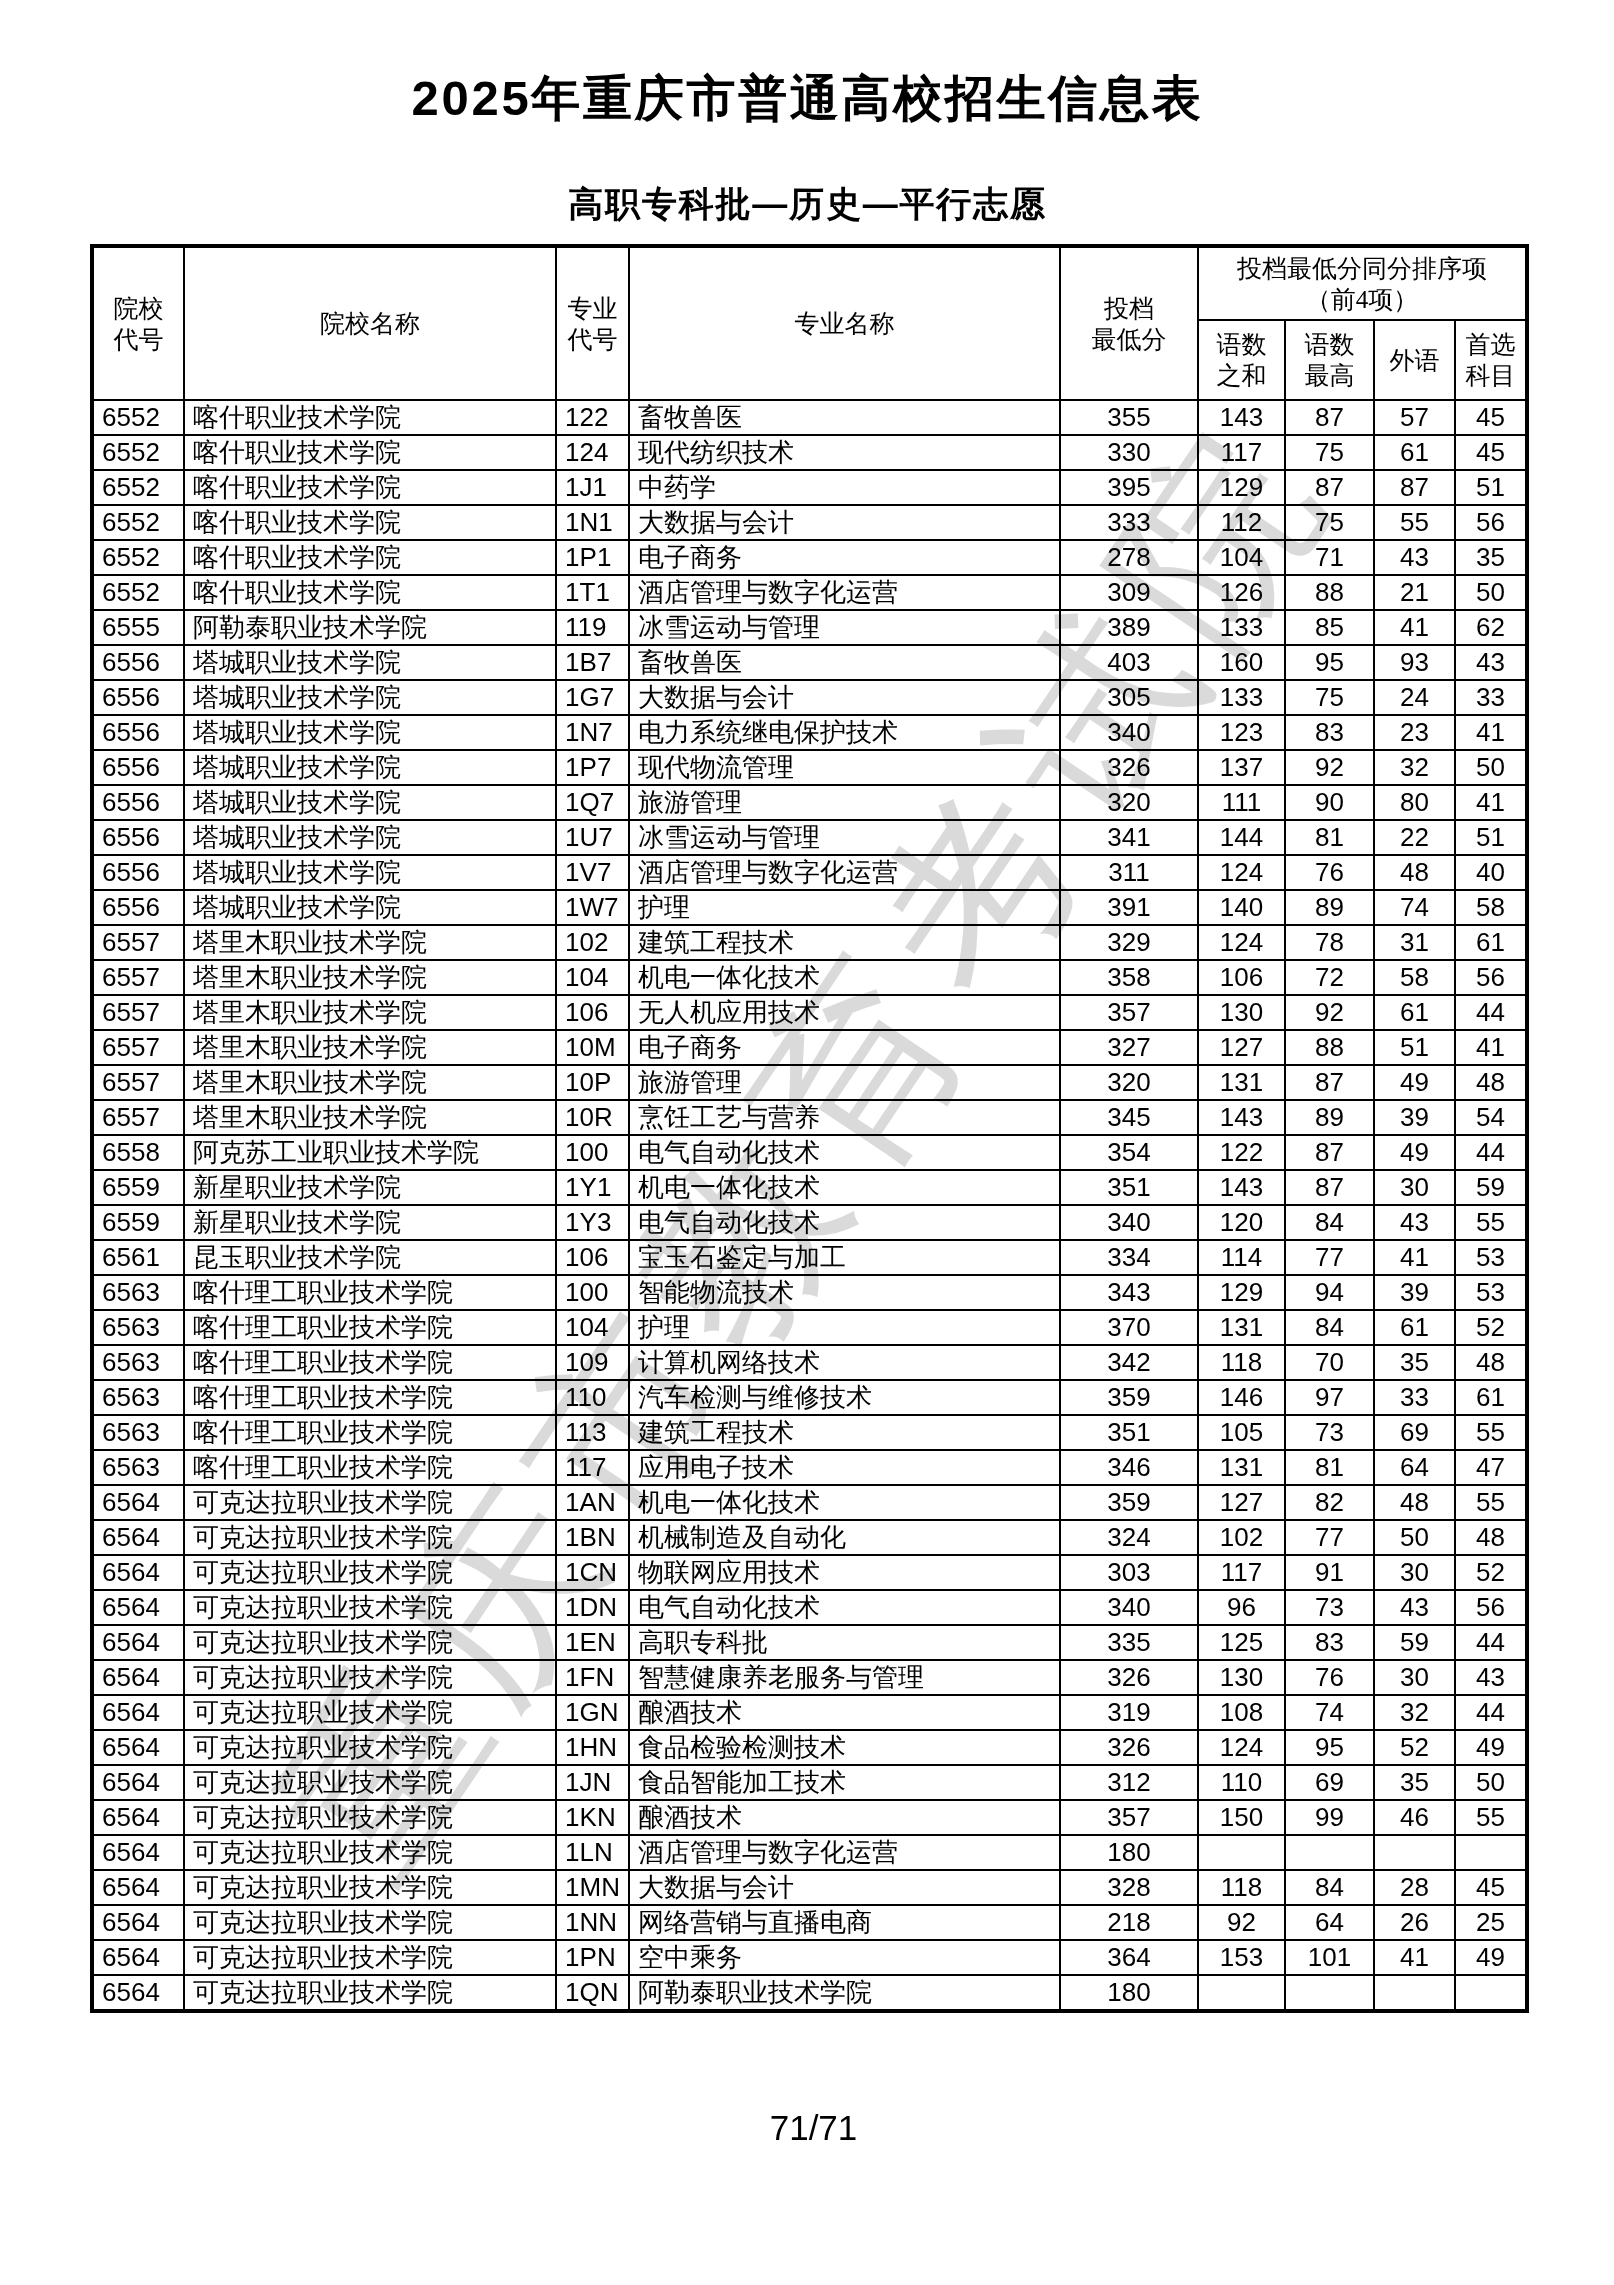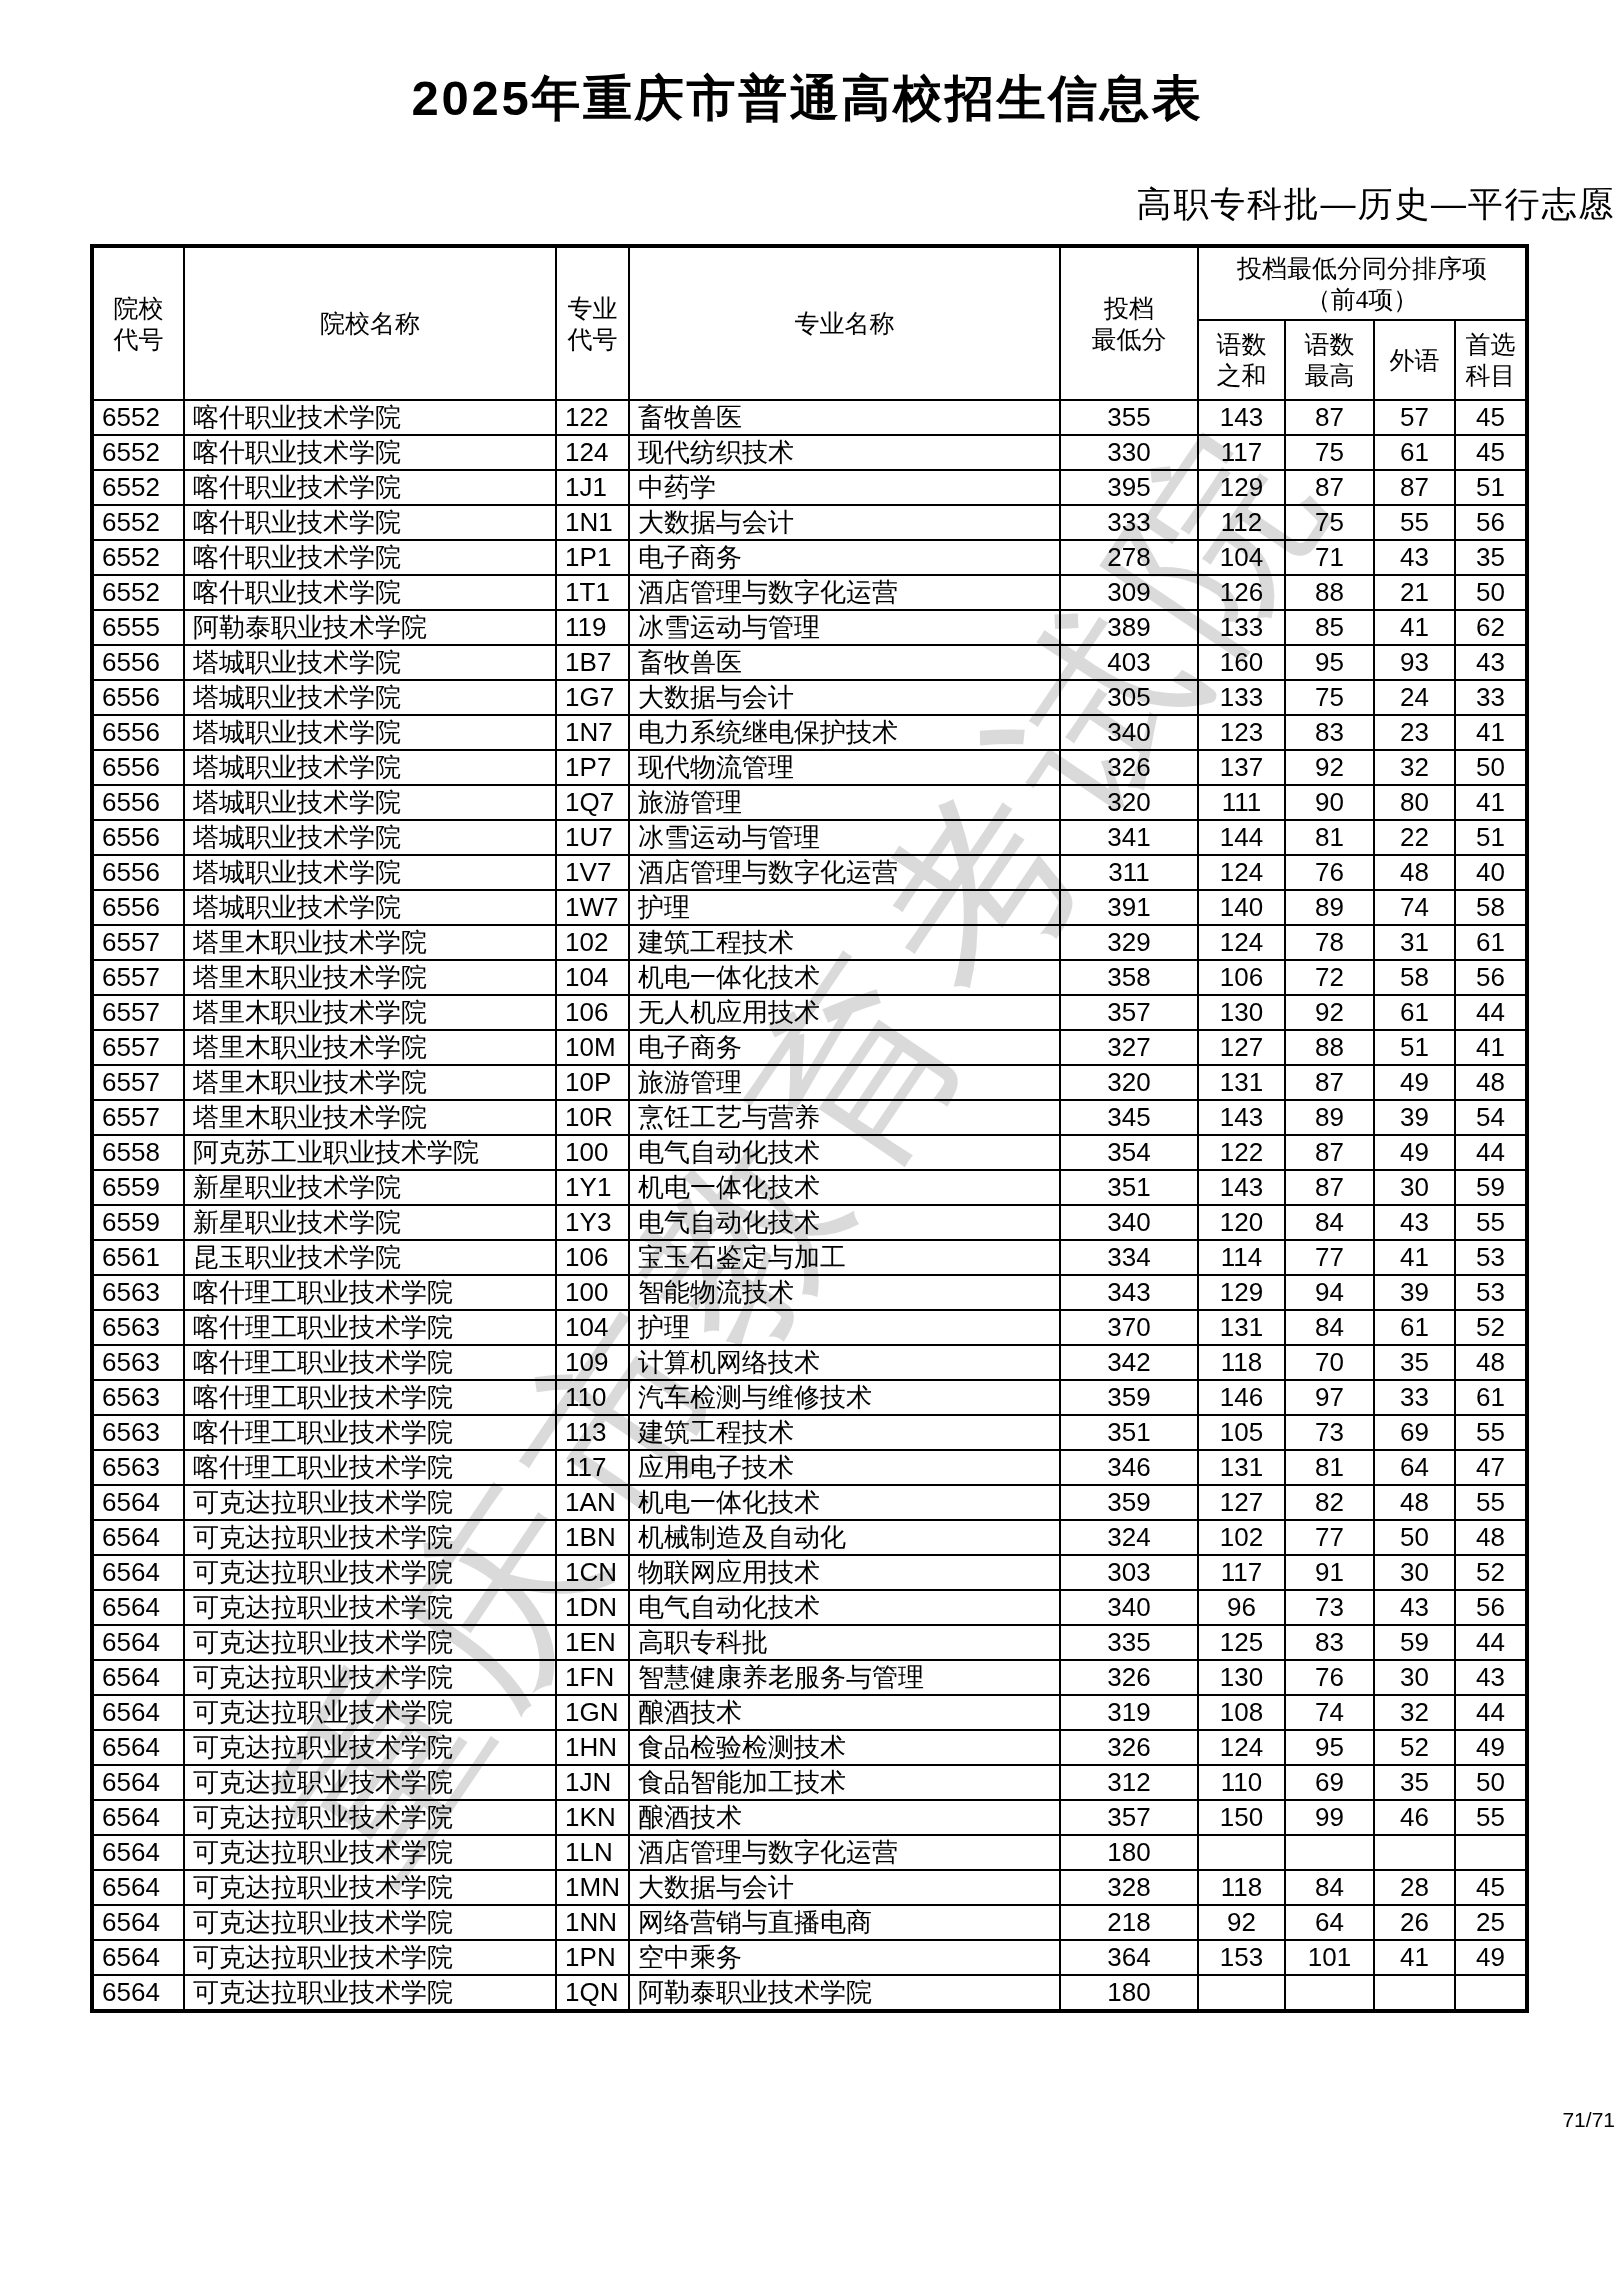--- a/index.html
+++ b/index.html
@@ -12,23 +12,23 @@
     overflow: hidden;
   }
   .doc-title {
     position: absolute; top: 66px; left: 0; width: 100%;
     text-align: center;
     font-family: "Liberation Sans", "DejaVu Sans", sans-serif;
     font-weight: 700; font-size: 49px; letter-spacing: 2.7px;
   }
   .doc-subtitle {
     position: absolute; top: 181px; left: 0; width: 100%;
-    text-align: right;
+    text-align: center;
     font-family: "Liberation Sans", "DejaVu Sans", sans-serif;
-    font-weight: 400; font-size: 35px; letter-spacing: 1.8px;
+    font-weight: 700; font-size: 35px; letter-spacing: 1.8px;
   }
   .watermark {
     position: absolute; left: 50%; top: 1149px;
     transform: translate(-50%, -50%) rotate(-56deg);
     font-family: "Liberation Serif", "DejaVu Serif", serif;
     font-size: 192px; letter-spacing: 20px; white-space: nowrap;
     color: #8f8f8f; opacity: 0.32;
     z-index: 0; pointer-events: none;
   }
   table.score-table {
@@ -59,23 +59,23 @@
     height: 33px; line-height: 33px;
     font-size: 26px;
     font-family: "Liberation Sans", "DejaVu Sans", sans-serif;
     vertical-align: middle;
   }
   td.cn { font-family: "Liberation Serif", "DejaVu Serif", serif; }
   td.left { text-align: left; padding-left: 8.1px; }
   td.center { text-align: center; }
   .page-footer {
     position: absolute; top: 2108px; left: 0; width: 100%;
-    text-align: right;
+    text-align: center;
     font-family: "Liberation Sans", "DejaVu Sans", sans-serif;
-    font-size: 21px;
+    font-size: 35px;
     padding-left: 12px;
   }
 </style>
 </head>
 <body>
 
 <div class="watermark">重庆市教育考试院</div>
 
 <h1 class="doc-title">2025年重庆市普通高校招生信息表</h1>
 <h2 class="doc-subtitle">高职专科批—历史—平行志愿</h2>

